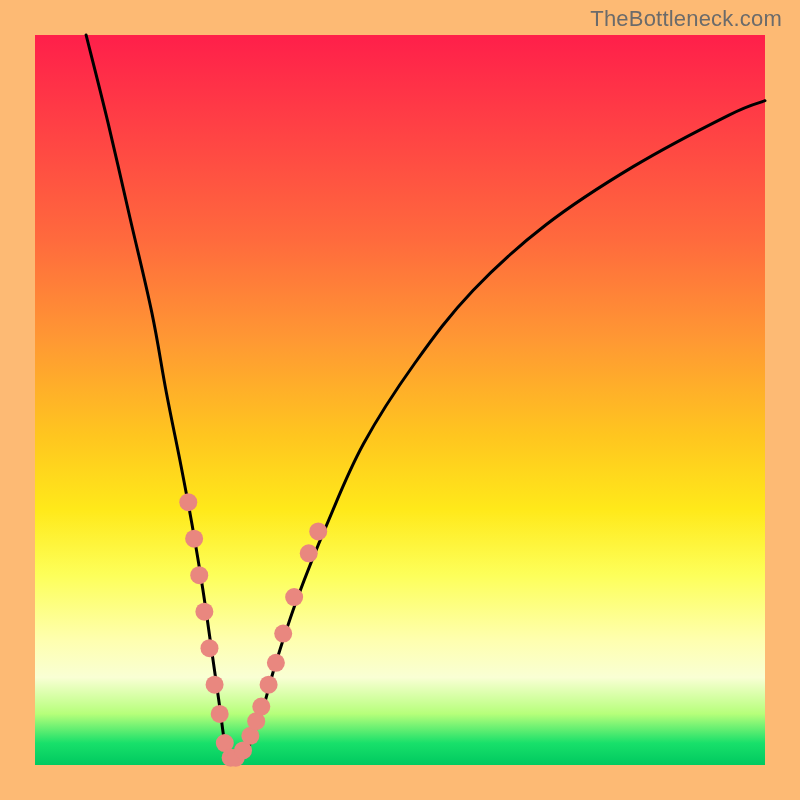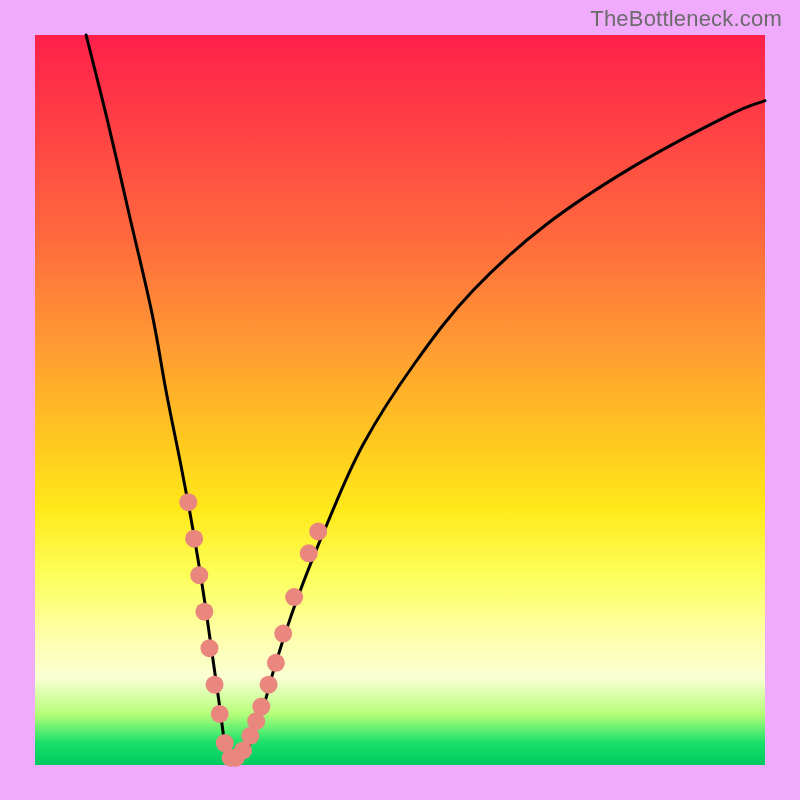--- a/index.html
+++ b/index.html
@@ -10,21 +10,21 @@
     overflow: hidden;
     background: #000;
     font-family: Arial, Helvetica, sans-serif;
   }
   .frame {
     position: absolute;
     left: 0;
     top: 0;
     width: 800px;
     height: 800px;
-    background: #f0abfc;
+    background: #fdba74;
   }
   .plot-area {
     position: absolute;
     left: 35px;
     top: 35px;
     width: 730px;
     height: 730px;
     
     background: linear-gradient(
       to bottom,

